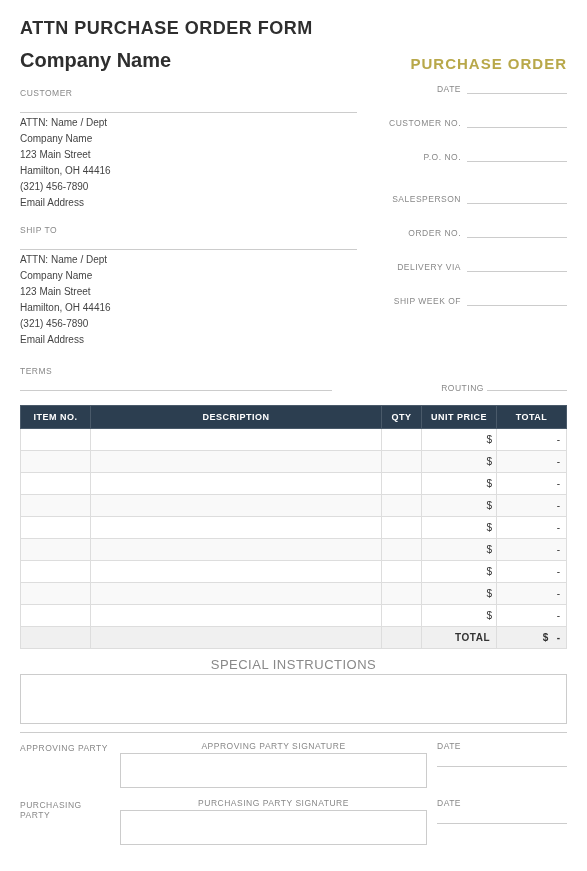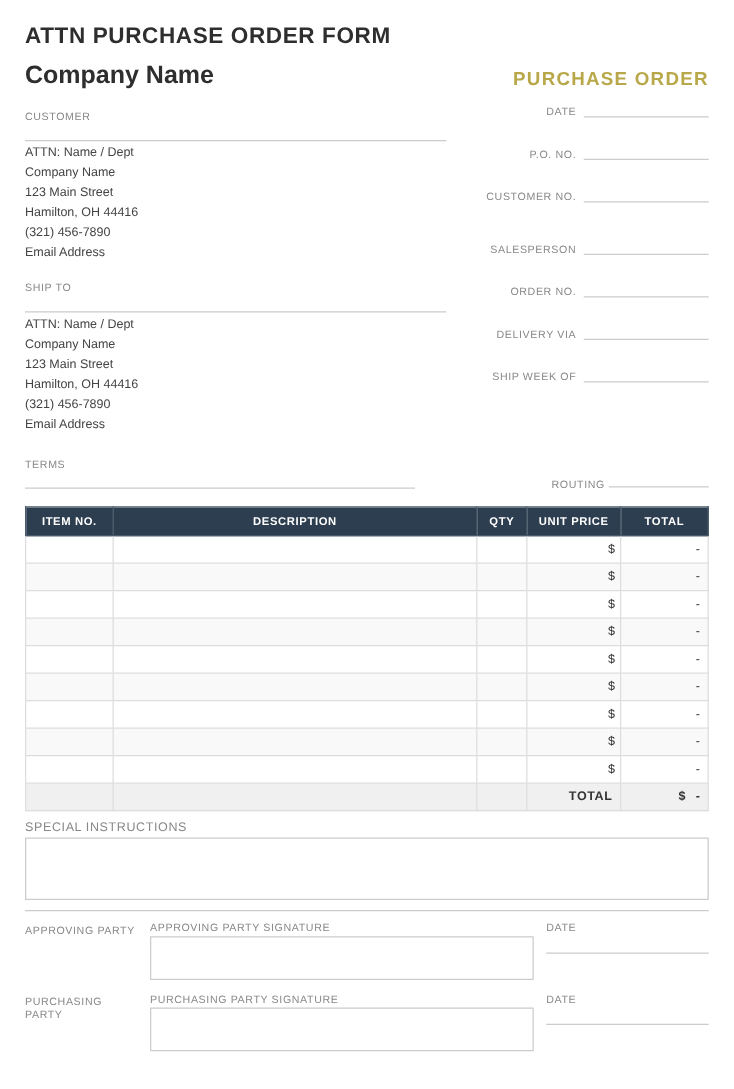--- a/index.html
+++ b/index.html
@@ -146,26 +146,27 @@
       padding-right: 6px;
     }
     .total-row .total-label {
       text-align: right;
       padding-right: 6px;
       font-size: 10px;
       letter-spacing: 0.5px;
       text-transform: uppercase;
     }
     .special-instructions-label {
-      font-size: 10px;
+      font-size: 13px;
       color: #888;
       letter-spacing: 0.5px;
       text-transform: uppercase;
       margin-top: 6px;
       margin-bottom: 2px;
+      text-align: center;
     }
     .special-instructions-box {
       border: 1px solid #ccc;
       height: 50px;
       width: 100%;
       margin-bottom: 8px;
     }
     .signature-section {
       margin-top: 8px;
     }
@@ -188,20 +189,21 @@
       flex: 1;
       display: flex;
       flex-direction: column;
     }
     .sig-field-label {
       font-size: 8.5px;
       color: #888;
       letter-spacing: 0.5px;
       text-transform: uppercase;
       margin-bottom: 2px;
+      text-align: center;
     }
     .sig-field-box {
       border: 1px solid #ccc;
       height: 35px;
       width: 100%;
     }
     .sig-date-group {
       width: 130px;
       flex-shrink: 0;
       display: flex;
@@ -259,26 +261,26 @@
   </div>
 
   <div class="right-col">
 
     <div class="right-field" style="margin-top:0;">
       <span class="right-field-label">DATE</span>
       <span class="right-field-line"></span>
     </div>
 
     <div class="right-field" style="margin-top:20px;">
+      <span class="right-field-label">CUSTOMER NO.</span>
+      <span class="right-field-line"></span>
+    </div>
+
+    <div class="right-field" style="margin-top:20px;">
       <span class="right-field-label">P.O. NO.</span>
-      <span class="right-field-line"></span>
-    </div>
-
-    <div class="right-field" style="margin-top:20px;">
-      <span class="right-field-label">CUSTOMER NO.</span>
       <span class="right-field-line"></span>
     </div>
 
     <div class="right-field" style="margin-top:28px;">
       <span class="right-field-label">SALESPERSON</span>
       <span class="right-field-line"></span>
     </div>
 
     <div class="right-field" style="margin-top:20px;">
       <span class="right-field-label">ORDER NO.</span>

